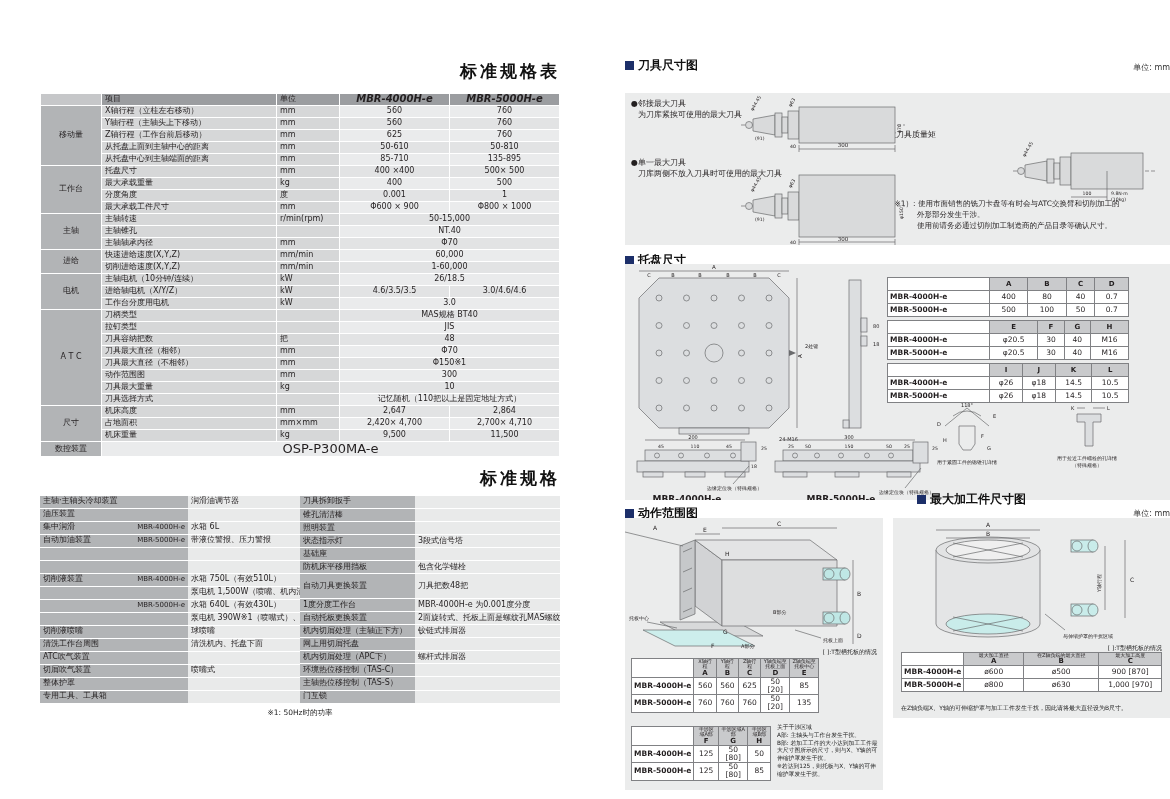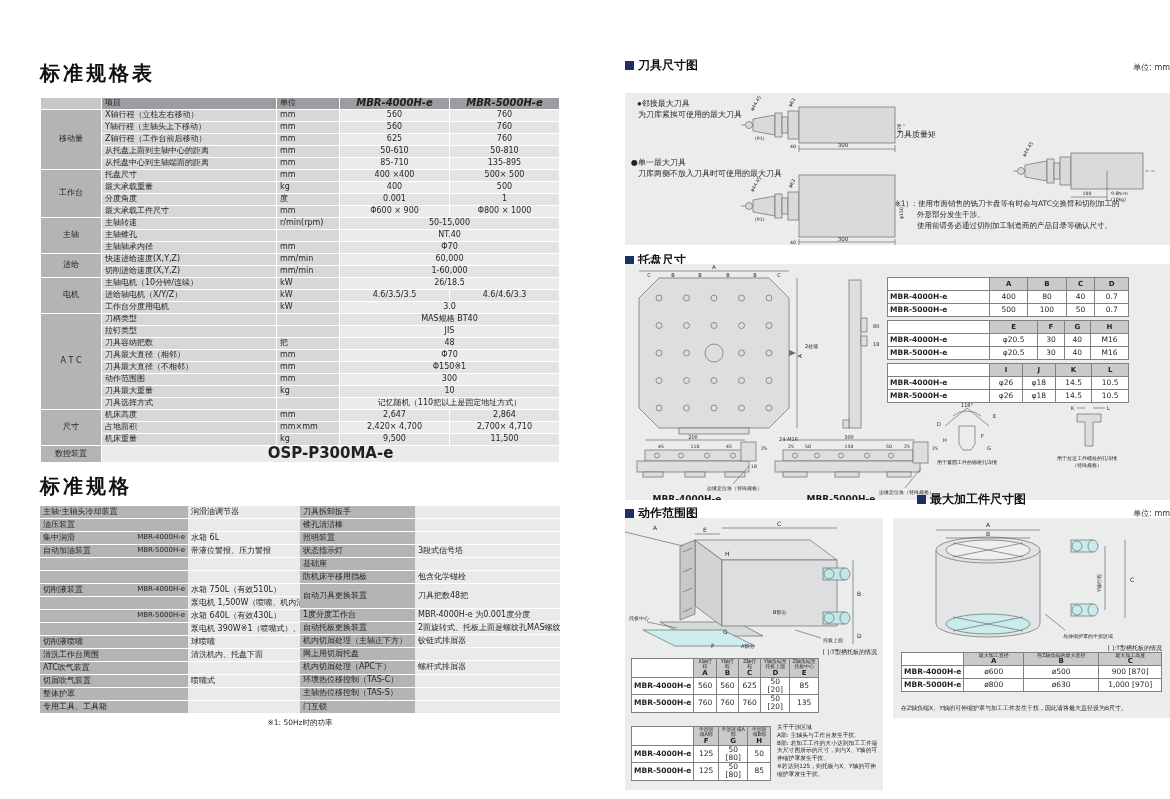--- a/index.html
+++ b/index.html
@@ -1,38 +1,38 @@
 <!DOCTYPE html>
 <html><head>
 <meta charset="utf-8">
 <style>
   html,body{margin:0;padding:0;}
   body{width:1170px;height:799px;background:#fff;position:relative;
        font-family:"DejaVu Sans","Liberation Sans",sans-serif;color:#231f20;overflow:hidden;}
   .abs{position:absolute;}
   
-  .big-title{font-size:20px;font-weight:bold;letter-spacing:3px;color:#111;}
+  .big-title{font-size:17px;font-weight:bold;letter-spacing:3px;color:#111;text-align:right;}
   .shead{display:flex;align-items:center;gap:4px;font-size:12px;font-weight:bold;color:#111;}
   .sq{width:9px;height:9px;background:#1c2f69;display:inline-block;flex:none;}
   .unit-lbl{font-size:8px;color:#333;}
   .panel{background:#ebecec;position:absolute;}
   
   table.spec{border-collapse:collapse;width:520px;table-layout:fixed;font-size:8px;}
   .spec td,.spec th{border:1px solid #fff;padding:0 3px;height:11px;line-height:1.05;
       overflow:hidden;white-space:nowrap;font-weight:normal;text-align:left;}
   .spec th.corner{background:#c6c7c9;width:54px;}
   .spec th.hitem{background:#9b9da0;width:168px;}
   .spec th.hunit{background:#9b9da0;width:56px;}
   .spec th.hm{background:#9b9da0;text-align:center;font-weight:bold;font-style:italic;font-size:10px;}
   .spec td.g{background:#b2b4b6;text-align:center;vertical-align:middle;}
   .spec td.it{background:#d6d7d8;}
   .spec td.un{background:#d6d7d8;margin-left:40px;}
   .spec td.v,.spec td.vs{background:#eaebec;text-align:center;}
   .spec tbody tr:nth-child(even) td.v,.spec tbody tr:nth-child(even) td.vs{background:#e2e3e4;}
-  .spec td.b{font-weight:bold;font-size:15px;margin-top:21px;}
+  .spec td.b{font-weight:normal;font-size:13px;margin-top:21px;}
   .note{font-size:7.5px;color:#222;text-align:right;}
   
   table.equip{border-collapse:collapse;table-layout:fixed;font-size:8px;}
   .equip td{border-bottom:1px solid #fff;padding:0 3px;height:12px;line-height:1.05;overflow:hidden;}
   .equip td.lab{background:#b2b4b6;}
   .equip td.lab .inner{display:flex;justify-content:space-between;align-items:center;}
   .equip .lm{white-space:nowrap;}
   .equip .ls{font-size:7px;white-space:nowrap;}
   .equip td.val{background:#e9eaea;white-space:nowrap;}
   .equip tr.tall td{height:24px;}
@@ -163,21 +163,21 @@
         <tr>
           <td class="g" rowspan="3">电机</td>
           <td class="it">主轴电机（10分钟/连续）</td>
           <td class="un">kW</td>
           <td class="vs" colspan="2">26/18.5</td>
         </tr>
         <tr>
           <td class="it">进给轴电机（X/Y/Z）</td>
           <td class="un">kW</td>
           <td class="v">4.6/3.5/3.5</td>
-          <td class="v">4.6/4.6/3.3</td>
+          <td class="v">3.0/4.6/4.6</td>
         </tr>
         <tr>
           <td class="it">工作台分度用电机</td>
           <td class="un">kW</td>
           <td class="vs" colspan="2">3.0</td>
         </tr>
         <tr>
           <td class="g" rowspan="8">A T C</td>
           <td class="it">刀柄类型</td>
           <td class="un"></td>
@@ -475,21 +475,21 @@
 
 <div class="abs" style="left:625px;top:0;width:545px;height:652px;">
 
   <div class="shead abs" style="left:0;top:57px;">
     <span class="sq"></span>
     <span>刀具尺寸图</span>
   </div>
   <div class="unit-lbl abs" style="right:0;top:62px;">单位: mm</div>
 
   <div class="panel" style="left:0;top:93px;width:545px;height:152px;">
-    <div class="abs b8" style="left:12px;top:5px;font-family:Liberation Mono, monospace;">●邻接最大刀具</div>
+    <div class="abs b8" style="left:6px;top:5px;">●邻接最大刀具</div>
     <div class="abs b8" style="left:13px;top:16px;">为刀库紧挨可使用的最大刀具</div>
     <div class="abs b8" style="left:6px;top:64px;">●单一最大刀具</div>
     <div class="abs b8" style="left:13px;top:75px;">刀库两侧不放入刀具时可使用的最大刀具</div>
     <div class="abs b8" style="left:248px;top:36px;">●最大刀具质量矩</div>
     <div class="abs b7" style="left:262px;top:106px;width:280px;">
       <div>（※1）: 使用市面销售的铣刀卡盘等有时会与ATC交换臂和切削加工的</div>
       <div style="padding-left:30px;">外形部分发生干涉。</div>
       <div style="padding-left:30px;">使用前请务必通过切削加工制造商的产品目录等确认尺寸。</div>
     </div>
 

